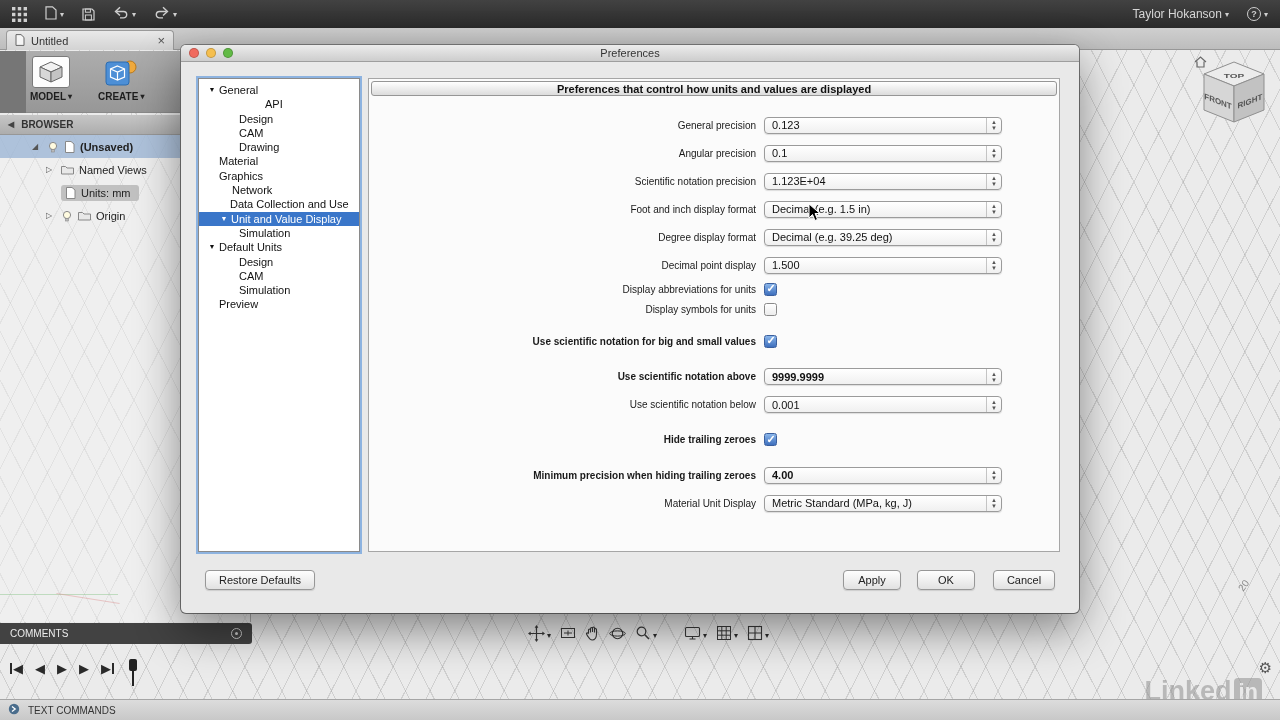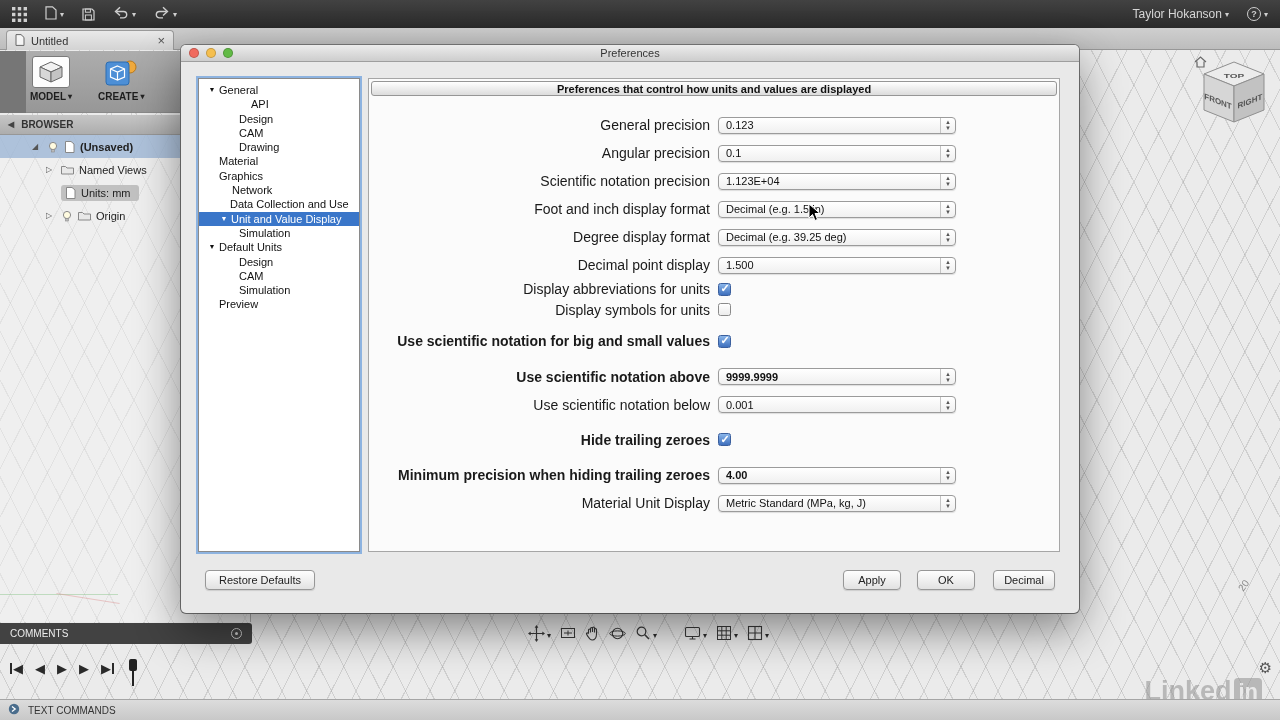--- a/index.html
+++ b/index.html
@@ -117,21 +117,21 @@
 
   .pref-panel { position:absolute; left:187px; top:16px; width:692px; height:474px;
     background:#fbfbfb; border:1px solid #a6a6a6; }
   .pref-header { margin:2px; height:15px; line-height:14px; background:linear-gradient(#fff,#dcdcdc);
     border:1px solid #969696; border-radius:3px; text-align:center; font-size:11px; font-weight:bold; color:#111; }
   .pref-form { padding-top:13px; }
   .form-row { display:flex; align-items:center; }
   .row-select { height:28px; }
   .row-check { height:20.5px;align-items:center; }
   .gap { margin-top:11px;font-weight:bold; }
-  .form-label { width:349px; text-align:right; padding-right:8px; font-size:14px; color:#1a1a1a; flex:0 0 349px; }
+  .form-label { width:349px; text-align:right; padding-right:8px; font-size:10px; color:#1a1a1a; flex:0 0 349px;margin-left:46px; }
 
   .mac-select { position:relative; width:238px; height:17px; background:linear-gradient(#fff,#f0f0f0);
     border:1px solid #9b9b9b; border-radius:4px; font-size:11px; color:#111;
     display:flex; align-items:center; padding:0 18px 0 7px; box-shadow:0 1px 1px rgba(0,0,0,.12); }
   .select-value { overflow:hidden; white-space:nowrap; }
   .stepper { position:absolute; right:0; top:0; bottom:0; width:15px; border-left:1px solid #c4c4c4;
     display:flex; flex-direction:column; align-items:center; justify-content:center; color:#555; }
   .stepper::before { content:"▲"; font-size:6px; line-height:6px; }
   .stepper::after { content:"▼"; font-size:6px; line-height:6px; }
 
@@ -447,21 +447,21 @@
       <span class="tl yellow"></span>
       <span class="tl green"></span>
       <span class="dialog-title">Preferences</span>
     </div>
     <div class="dialog-body">
       <div class="pref-tree">
           <div class="tree-row" style="padding-left: 6px;">
             <span class="tree-arrow">▼</span>
             <span class="tree-label">General</span>
           </div>
-          <div class="tree-row" style="padding-left: 38px;">
+          <div class="tree-row" style="padding-left: 20px; margin-left: 32px;">
             <span class="tree-arrow"></span>
             <span class="tree-label">API</span>
           </div>
           <div class="tree-row" style="padding-left: 26px;">
             <span class="tree-arrow"></span>
             <span class="tree-label">Design</span>
           </div>
           <div class="tree-row" style="padding-left: 26px;">
             <span class="tree-arrow"></span>
             <span class="tree-label">CAM</span>
@@ -602,21 +602,21 @@
               <div class="mac-select">
                 <span class="select-value">Metric Standard (MPa, kg, J)</span>
                 <span class="stepper"></span>
               </div>
             </div>
           </div>
       </div>
       <button class="mac-btn btn-restore">Restore Defaults</button>
       <button class="mac-btn btn-apply">Apply</button>
       <button class="mac-btn btn-ok">OK</button>
-      <button class="mac-btn btn-cancel">Decimal</button>
+      <button class="mac-btn btn-cancel">Cancel</button>
     </div>
   </div>
 
   <svg class="cursor" width="14" height="20" viewBox="0 0 14 20">
     <path d="M1 1 L1 15 L4.5 11.5 L7 17.5 L9.5 16.4 L7 10.5 L12 10.5 Z" fill="#000" stroke="#fff" stroke-width="1"></path>
   </svg>
 
 </div>
 
 </body></html>

